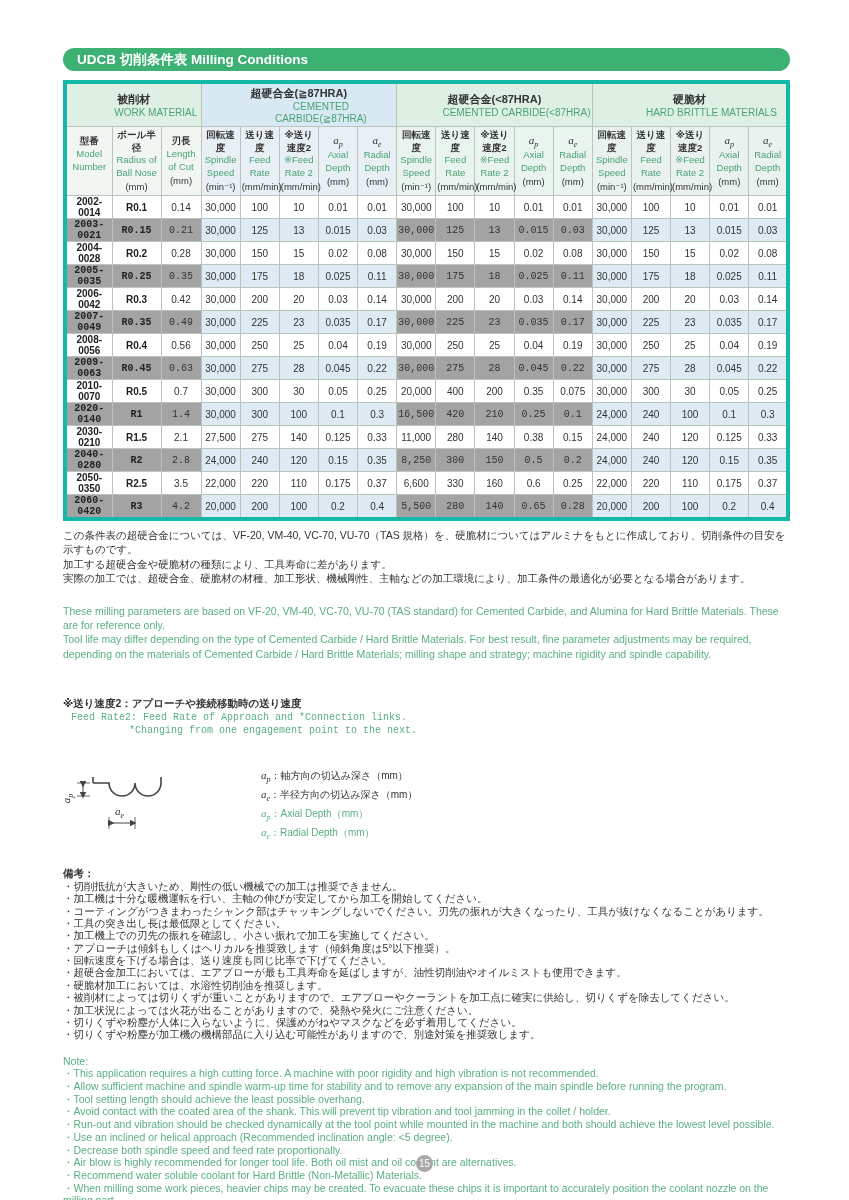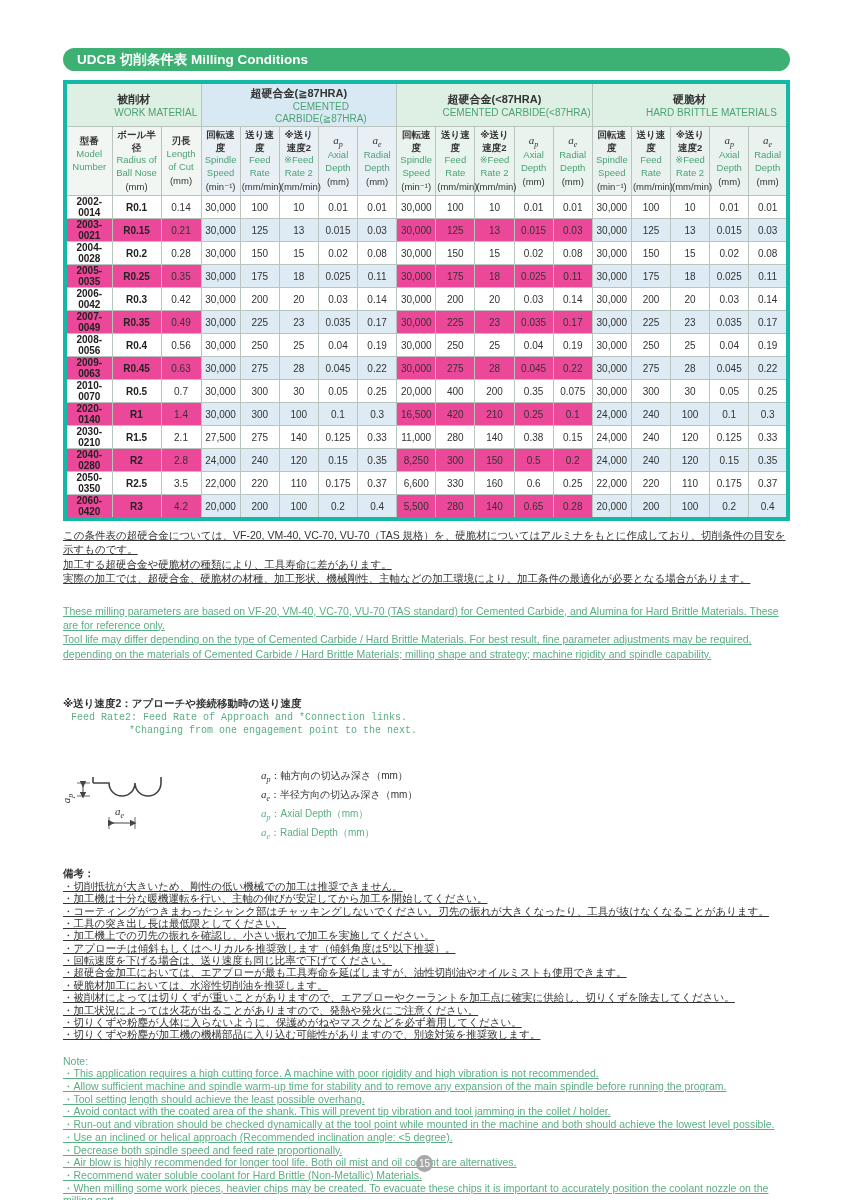--- a/index.html
+++ b/index.html
@@ -32,21 +32,21 @@
   th.sh.hg2{background:#eaf4ee;}
   th.sh.hg3{background:#eaf2ef;}
   .sh-jp{font-size:9.5px;font-weight:bold;color:#333;line-height:1.35;}
   .sh-sym{font-size:11px;color:#333;line-height:1.2;font-family:"Liberation Serif","DejaVu Serif",serif;font-style:italic;}
   .sh-sym sub{font-size:8px;}
   .sh-en{font-size:9.5px;color:#4ba274;line-height:1.35;}
   .sh-unit{font-size:9.5px;color:#333;line-height:1.4;}
   tbody td{height:19.6px;color:#333;}
   tbody td.model{font-weight:bold;color:#222;}
   tbody td.radius{font-weight:bold;color:#222;}
-  tr.stripe td.g0,tr.stripe td.g2{background:#ec4899;}
+  tr.stripe td.g0,tr.stripe td.g2{background:#a3a3a3;font-family:Liberation Mono, monospace;}
   tr.stripe td.g1,tr.stripe td.g3{background:#deebf4;}
   
   .intro-jp{margin-top:7px;font-size:10.5px;line-height:1.37;color:#333;}
   .intro-en{margin-top:18px;font-size:10.5px;line-height:1.37;color:#5bae83;}
   
   .fr2{margin-top:36px;}
   .fr2-jp{font-size:10.5px;font-weight:bold;color:#333;line-height:1.3;}
   .fr2-en{font-size:10px;color:#5bae83;line-height:1.3;margin-left:8px;font-family:Liberation Mono, monospace;}
   .fr2-en2{margin-left:66px;}
   
@@ -58,21 +58,21 @@
   .sym-ae{left:98px;top:38px;}
   .legend{margin-left:8px;}
   .legend-row{font-size:10px;line-height:1.5;color:#333;}
   .legend-row .sym{font-family:"Liberation Serif","DejaVu Serif",serif;font-style:italic;font-size:11px;}
   .legend-row .sym sub{font-size:8px;}
   .legend-row.green{color:#5bae83;}
   
   .notes-jp{margin-top:24px;font-size:10.5px;line-height:1.18;color:#333;}
   .notes-jp .heading{font-weight:bold;}
   .notes-en{margin-top:14px;font-size:10.5px;line-height:1.21;color:#5bae83;}
-  .note-line{white-space:normal;text-decoration:underline;}
+  .note-line{white-space:normal;}
   
   .page-num{
     position:absolute;left:416px;top:1155px;width:17px;height:17px;border-radius:50%;
     background:#a8a8a8;color:#fff;font-size:10px;line-height:17px;text-align:center;
   }
 </style>
 </head>
 <body>
 
 <div class="content">

